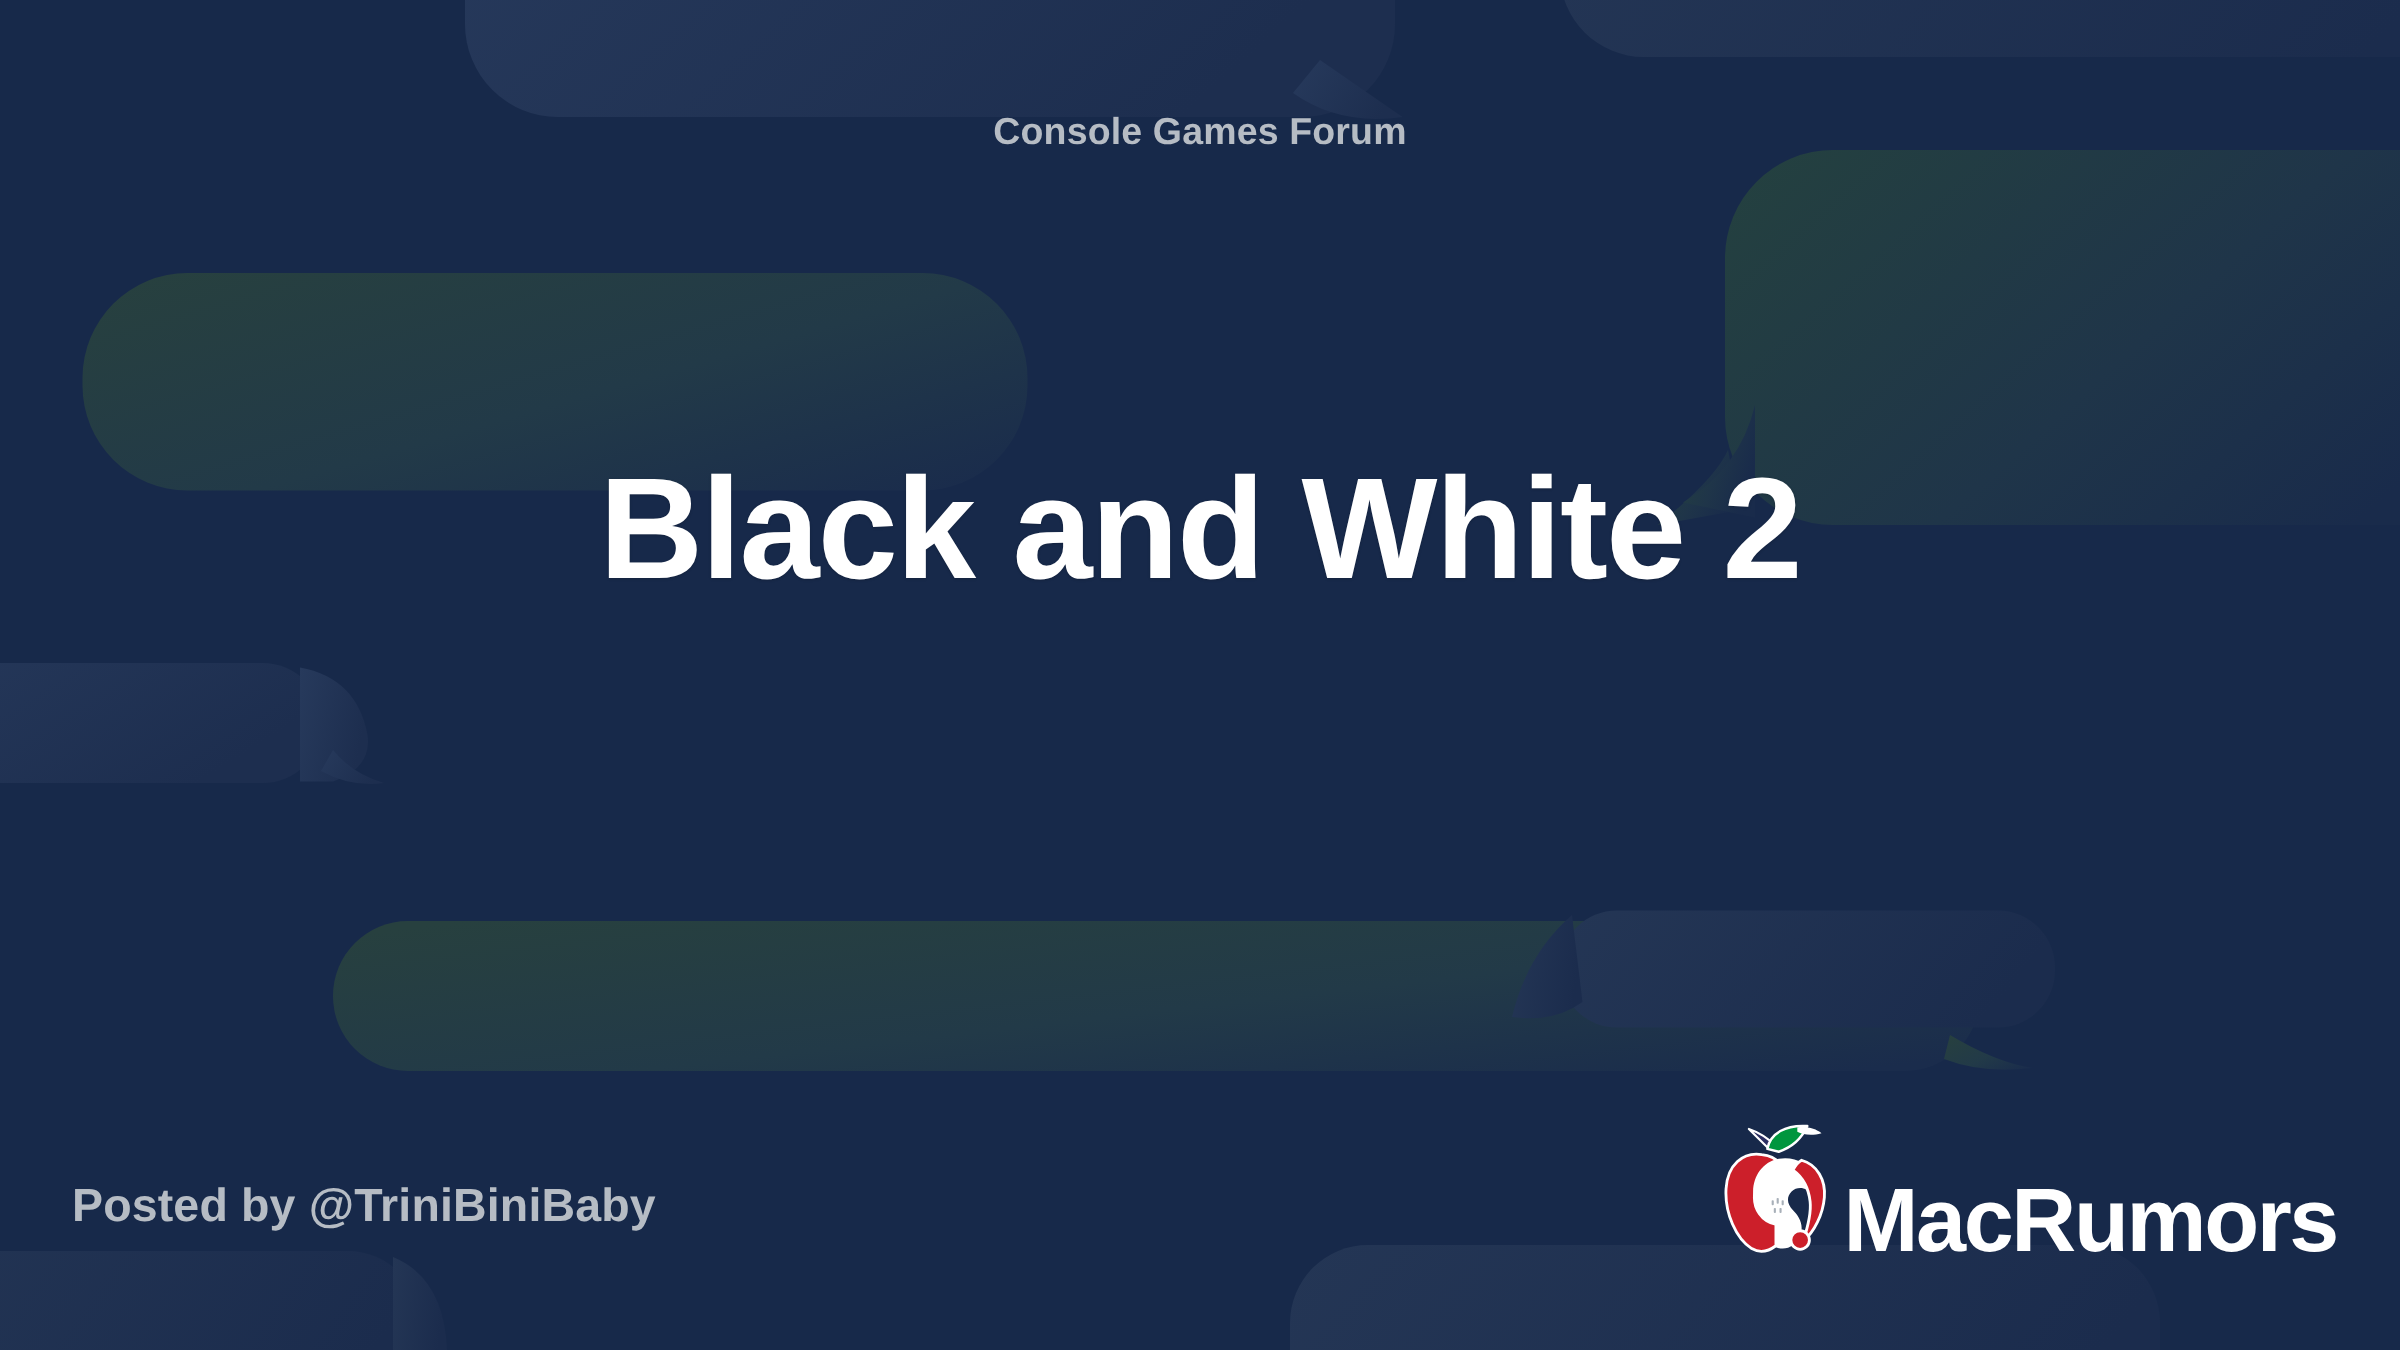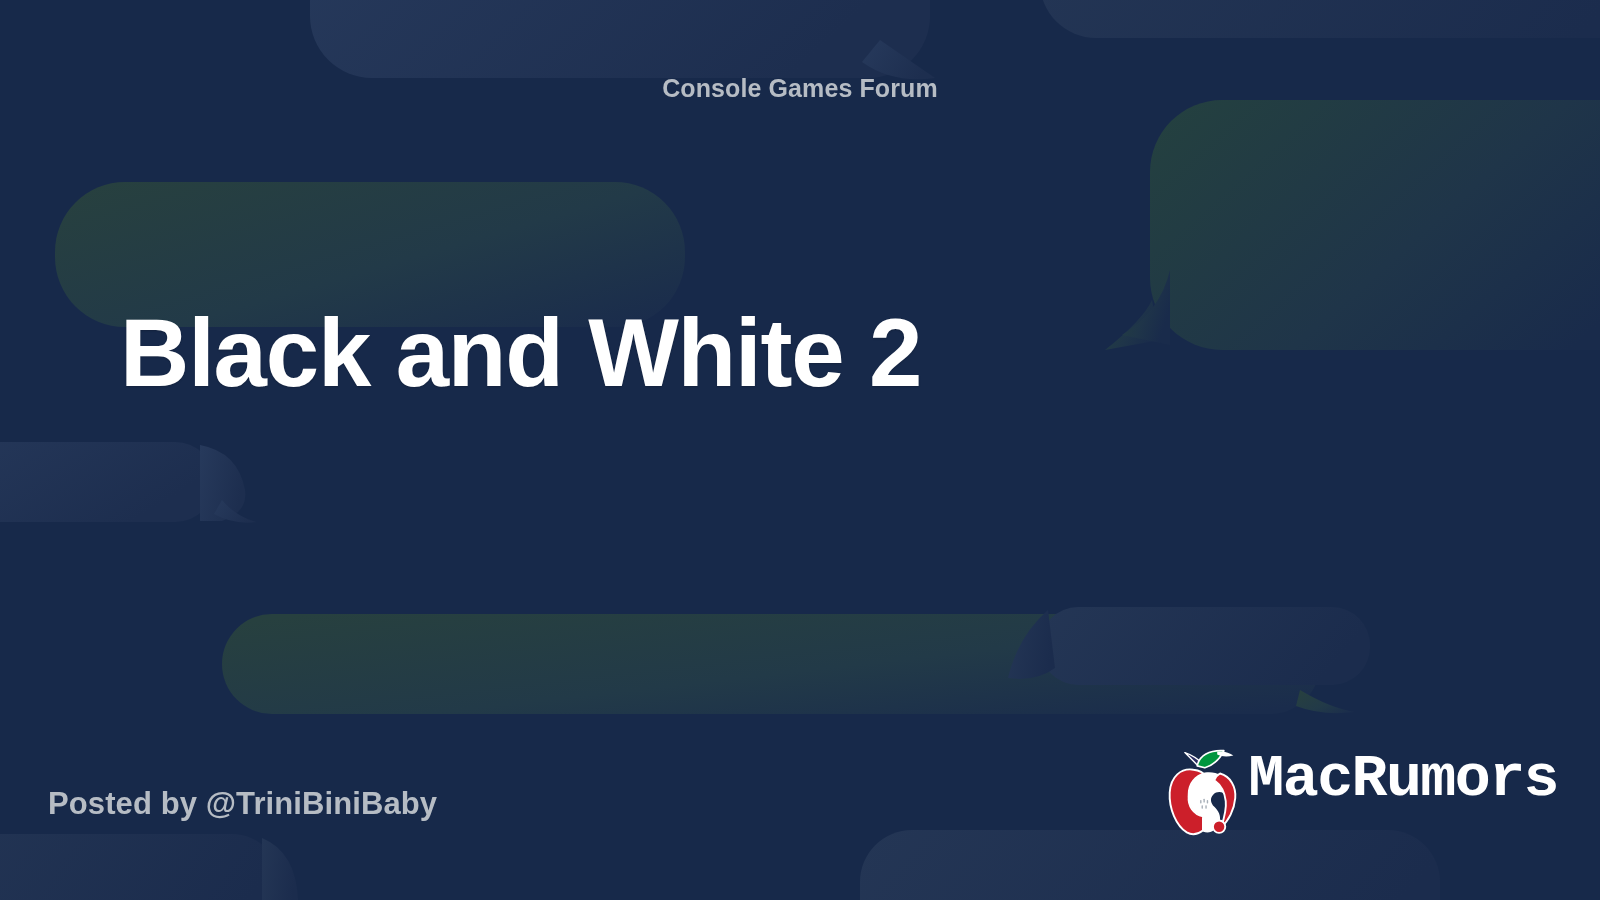--- a/index.html
+++ b/index.html
@@ -47,20 +47,21 @@
     color:#b6bcc4;
     z-index:5;
   }
 
   
   .title-wrap {
     position:absolute;
     top:290px;
     left:0;
     width:100%;
+    text-align:center;
     z-index:5;
     padding:0 120px;
   }
   .title {
     display:block;
     color:#ffffff;
     font-size:96px;
     line-height:1.32;
     font-weight:bold;
     letter-spacing:-1.2px;
@@ -78,24 +79,23 @@
     letter-spacing:0.1px;
     z-index:5;
     text-align:center;
   }
 
   .brand {
     position:absolute;
     right:42px;
     bottom:60px;
     display:flex;
-    align-items:flex-start;
+    align-items:flex-end;
     gap:8px;
     z-index:5;
-    font-family:Liberation Mono, monospace;
   }
   .brand-mark {
     width:76px;
     height:95px;
     display:block;
     flex:0 0 auto;
   }
   .brand-name {
     font-size:60px;
     font-weight:bold;

